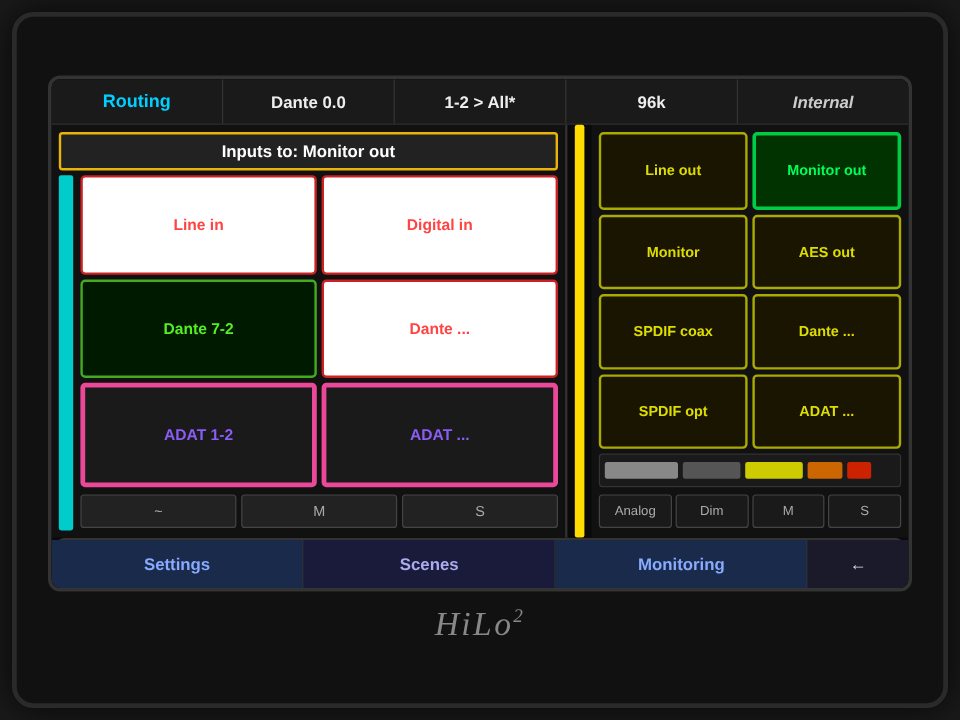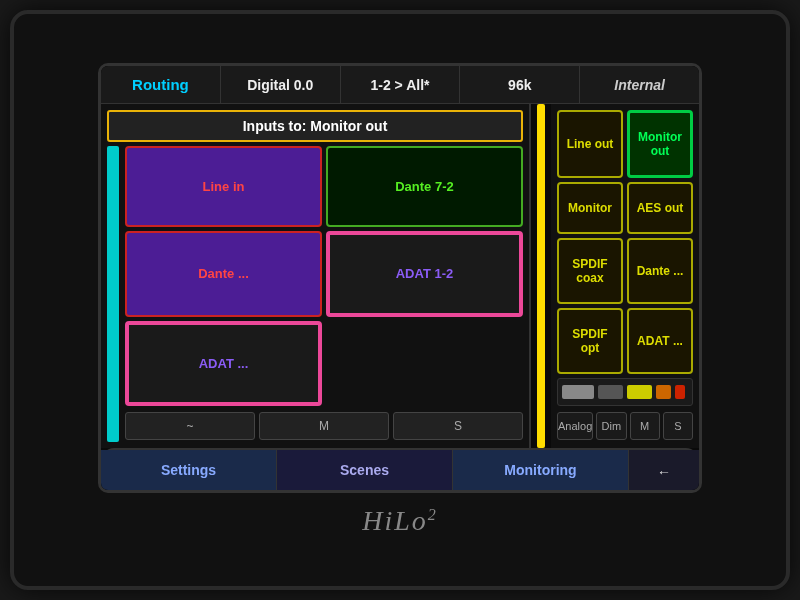--- a/index.html
+++ b/index.html
@@ -22,21 +22,21 @@
       border: 4px solid #2a2a2a;
       display: flex;
       flex-direction: column;
       align-items: center;
       justify-content: center;
       position: relative;
       box-shadow: 0 0 30px rgba(0,0,0,0.8);
     }
 
     .screen-bezel {
-      width: 604px;
+      width: 720px;
       height: 430px;
       background: #000;
       border-radius: 10px;
       border: 3px solid #333;
       overflow: hidden;
       position: relative;
     }
 
     .screen {
       width: 100%;
@@ -121,21 +121,21 @@
       font-size: 13px;
       font-weight: bold;
       padding: 8px 4px;
       cursor: pointer;
       display: flex;
       align-items: center;
       justify-content: center;
     }
 
     .btn-red {
-      background: #4c1d95;
+      background: #ffffff;
       border: 2px solid #cc2222;
       color: #ff4444;
       text-align: right;
     }
 
     .btn-green {
       background: #001a00;
       border: 2px solid #44aa22;
       color: #55ee22;
     }
@@ -376,36 +376,37 @@
   </style>
 </head>
 <body>
 
 <div class="device-outer">
   <div class="screen-bezel">
     <div class="screen">
 
       <div class="header-bar">
         <div class="header-item routing">Routing</div>
-        <div class="header-item">Digital 0.0</div>
+        <div class="header-item">Dante 0.0</div>
         <div class="header-item">1-2 &gt; All*</div>
         <div class="header-item">96k</div>
         <div class="header-item">Internal</div>
       </div>
 
       <div class="main-content">
 
         <div class="left-panel">
           <div class="panel-title">Inputs to: Monitor out</div>
 
           <div class="left-inner">
             <div class="cyan-strip"></div>
             <div class="left-main">
               <div class="input-grid">
                 <div class="input-btn btn-red">Line in</div>
+                <div class="input-btn btn-red">Digital in</div>
                 <div class="input-btn btn-green">Dante 7-2</div>
                 <div class="input-btn btn-red">Dante ...</div>
                 <div class="input-btn btn-dark">ADAT 1-2</div>
                 <div class="input-btn btn-dark">ADAT ...</div>
               </div>
 
 
               <div class="controls-row">
                 <div class="ctrl-btn">~</div>
                 <div class="ctrl-btn">M</div>

